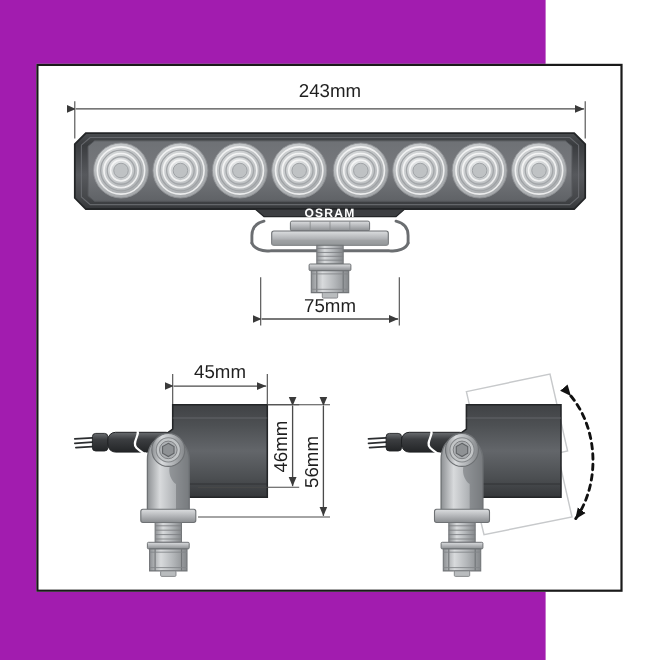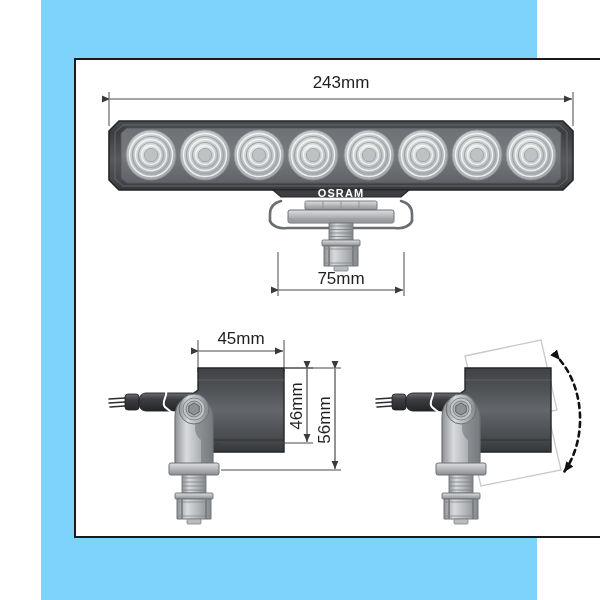--- a/index.html
+++ b/index.html
@@ -1,18 +1,18 @@
 <!DOCTYPE html>
 <html><head>
 <meta charset="utf-8">
 <style>
   html,body{margin:0;padding:0;background:#ffffff;}
   body{width:600px;height:600px;overflow:hidden;
        font-family:"Liberation Sans","DejaVu Sans",sans-serif;}
-  #stage{position:relative;width:496px;height:600px;background:#7dd3fc;margin-left:41px;}
+  #stage{position:relative;width:496px;height:600px;background:#a21caf;}
   #frame{position:absolute;left:33px;top:58px;width:533px;height:480px;
          border:2.5px solid #1a1a1a;background:#ffffff;box-sizing:border-box;}
   svg{position:absolute;left:0;top:0;width:600px;height:600px;}
   .dimtxt{font-family:"Liberation Sans","DejaVu Sans",sans-serif;
           font-size:17px;fill:#1f1f1f;font-weight:400;}
   .osram{font-family:"Liberation Sans","DejaVu Sans",sans-serif;
          font-size:11px;fill:#ffffff;font-weight:bold;letter-spacing:1.1px;}
 </style>
 </head>
 <body>

